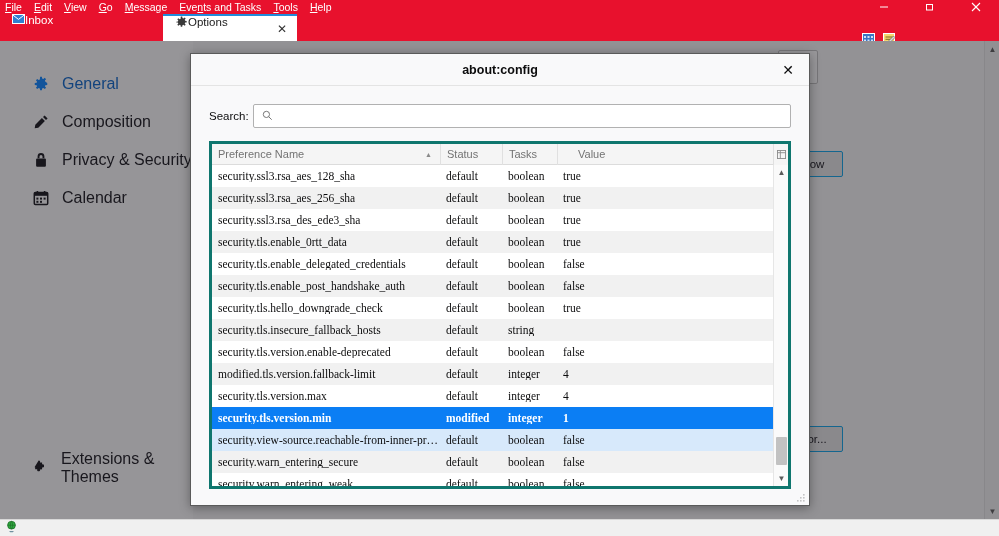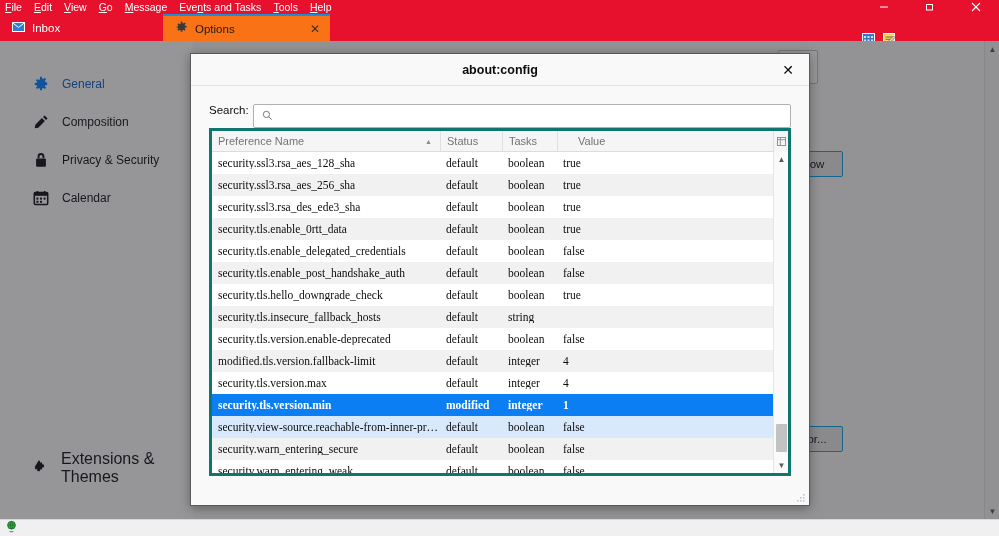--- a/index.html
+++ b/index.html
@@ -34,26 +34,26 @@
   }
   .win-btn svg { display: block; }
 
   
   .tabstrip {
     position: absolute; left: 0; top: 14px; width: 999px; height: 27px;
     background: #e8112d;
   }
   .tab {
     position: absolute; top: 0; height: 27px; display: flex;
-    align-items: center; gap: 7px; padding: 0 12px;
+    align-items: flex-start; padding: 0 12px;
     font-size: 11.5px; white-space: nowrap;
   }
   .tab-inbox { left: 0; width: 163px; color: #ffffff; }
   .tab-options {
-    left: 163px; width: 167px; background: #f97316; color: #1a1a1a;
+    left: 163px; width: 134px; background: #ffffff; color: #1a1a1a;
     border-top: 2px solid #1f8cdb;
   }
   .tab-close {
     position: absolute; right: 10px; top: 50%; transform: translateY(-50%);
     font-size: 12px; color: #333; line-height: 1;
   }
   .tab-icon { display: block; flex: 0 0 auto; }
   .tb-icons {
     position: absolute; right: 104px; top: 17px; display: flex; gap: 8px;
   }
@@ -62,21 +62,21 @@
   .page {
     position: absolute; left: 0; top: 41px; width: 999px; height: 478px;
     background: #f5f5f5;
   }
   .sidebar {
     position: absolute; left: 0; top: 0; width: 193px; height: 478px;
     background: #fafafa; padding-top: 24px;
   }
   .side-item {
     display: flex; align-items: center; gap: 13px;
-    padding: 0 0 0 33px; height: 38px; font-size: 12px; color: #15141a;
+    padding: 0 0 0 33px; height: 38px; font-size: 16px; color: #15141a;
   }
   .side-item.active { color: #0a64c8; }
   .side-bottom {
     position: absolute; left: 0; bottom: 36px; width: 193px;
     display: flex; align-items: center; gap: 13px;
     padding-left: 33px; height: 30px; font-size: 16px; color: #15141a;
   }
   .content { position: absolute; left: 193px; top: 0; right: 0; bottom: 0; }
   .ghost-btn {
     position: absolute; background: #e3e3e3; border: 1px solid #0ea5e9;
@@ -124,22 +124,22 @@
   }
   .dlg-title { font-size: 12.5px; font-weight: bold; color: #0c0c0d; }
   .dlg-close {
     position: absolute; right: 8px; top: 0; height: 32px; width: 26px;
     display: flex; align-items: center; justify-content: center;
     color: #0c0c0d; font-size: 14px;
   }
   .dlg-body { flex: 1 1 auto; position: relative; padding: 0 18px; }
 
   .search-row {
-    display: flex; align-items: flex-start; gap: 4px;
-    margin-top: 18px; 
+    display: flex; align-items: center; gap: 4px;
+    margin-top: 18px; margin-bottom: 13px;
   }
   .search-label { font-size: 11.5px; color: #0c0c0d; }
   .search-box {
     position: relative; flex: 1 1 auto; height: 24px; background: #ffffff;
     border: 1px solid #b1b1b1; border-radius: 2px;
     display: flex; align-items: center; padding-left: 8px; gap: 6px;
   }
   .search-input {
     border: 0; outline: 0; background: transparent; flex: 1 1 auto;
     font-family: "Liberation Sans", sans-serif; font-size: 11.5px;

